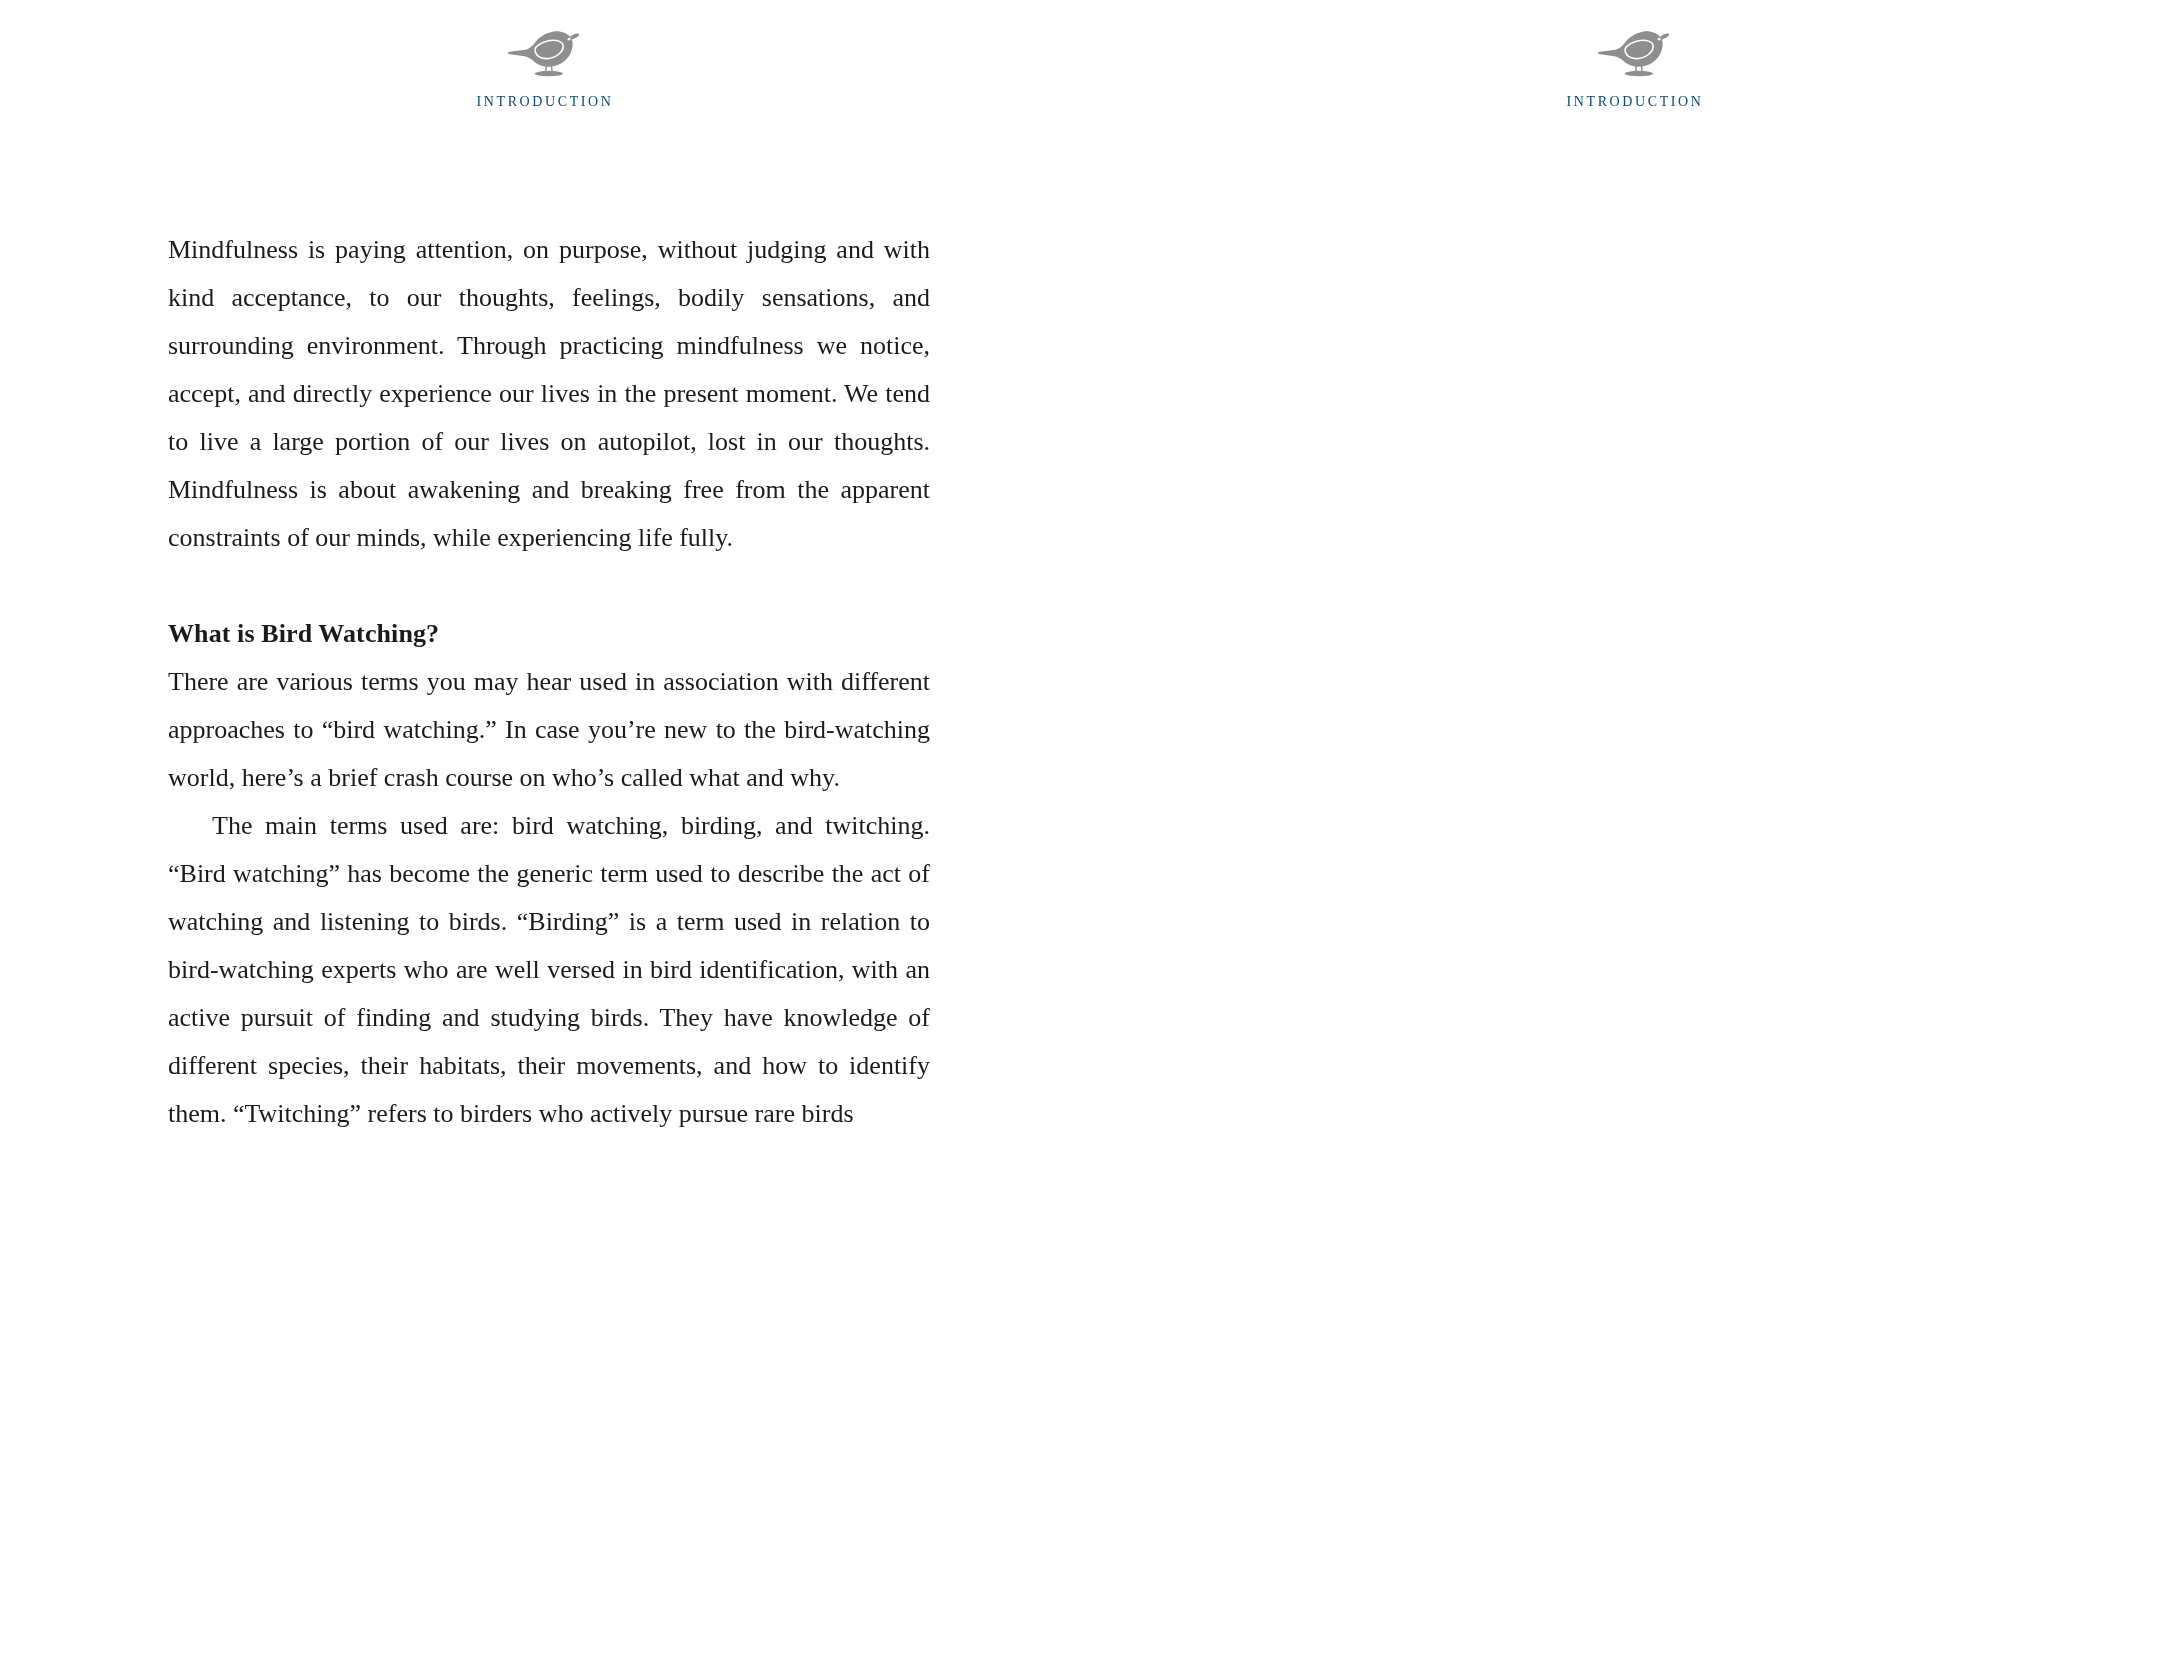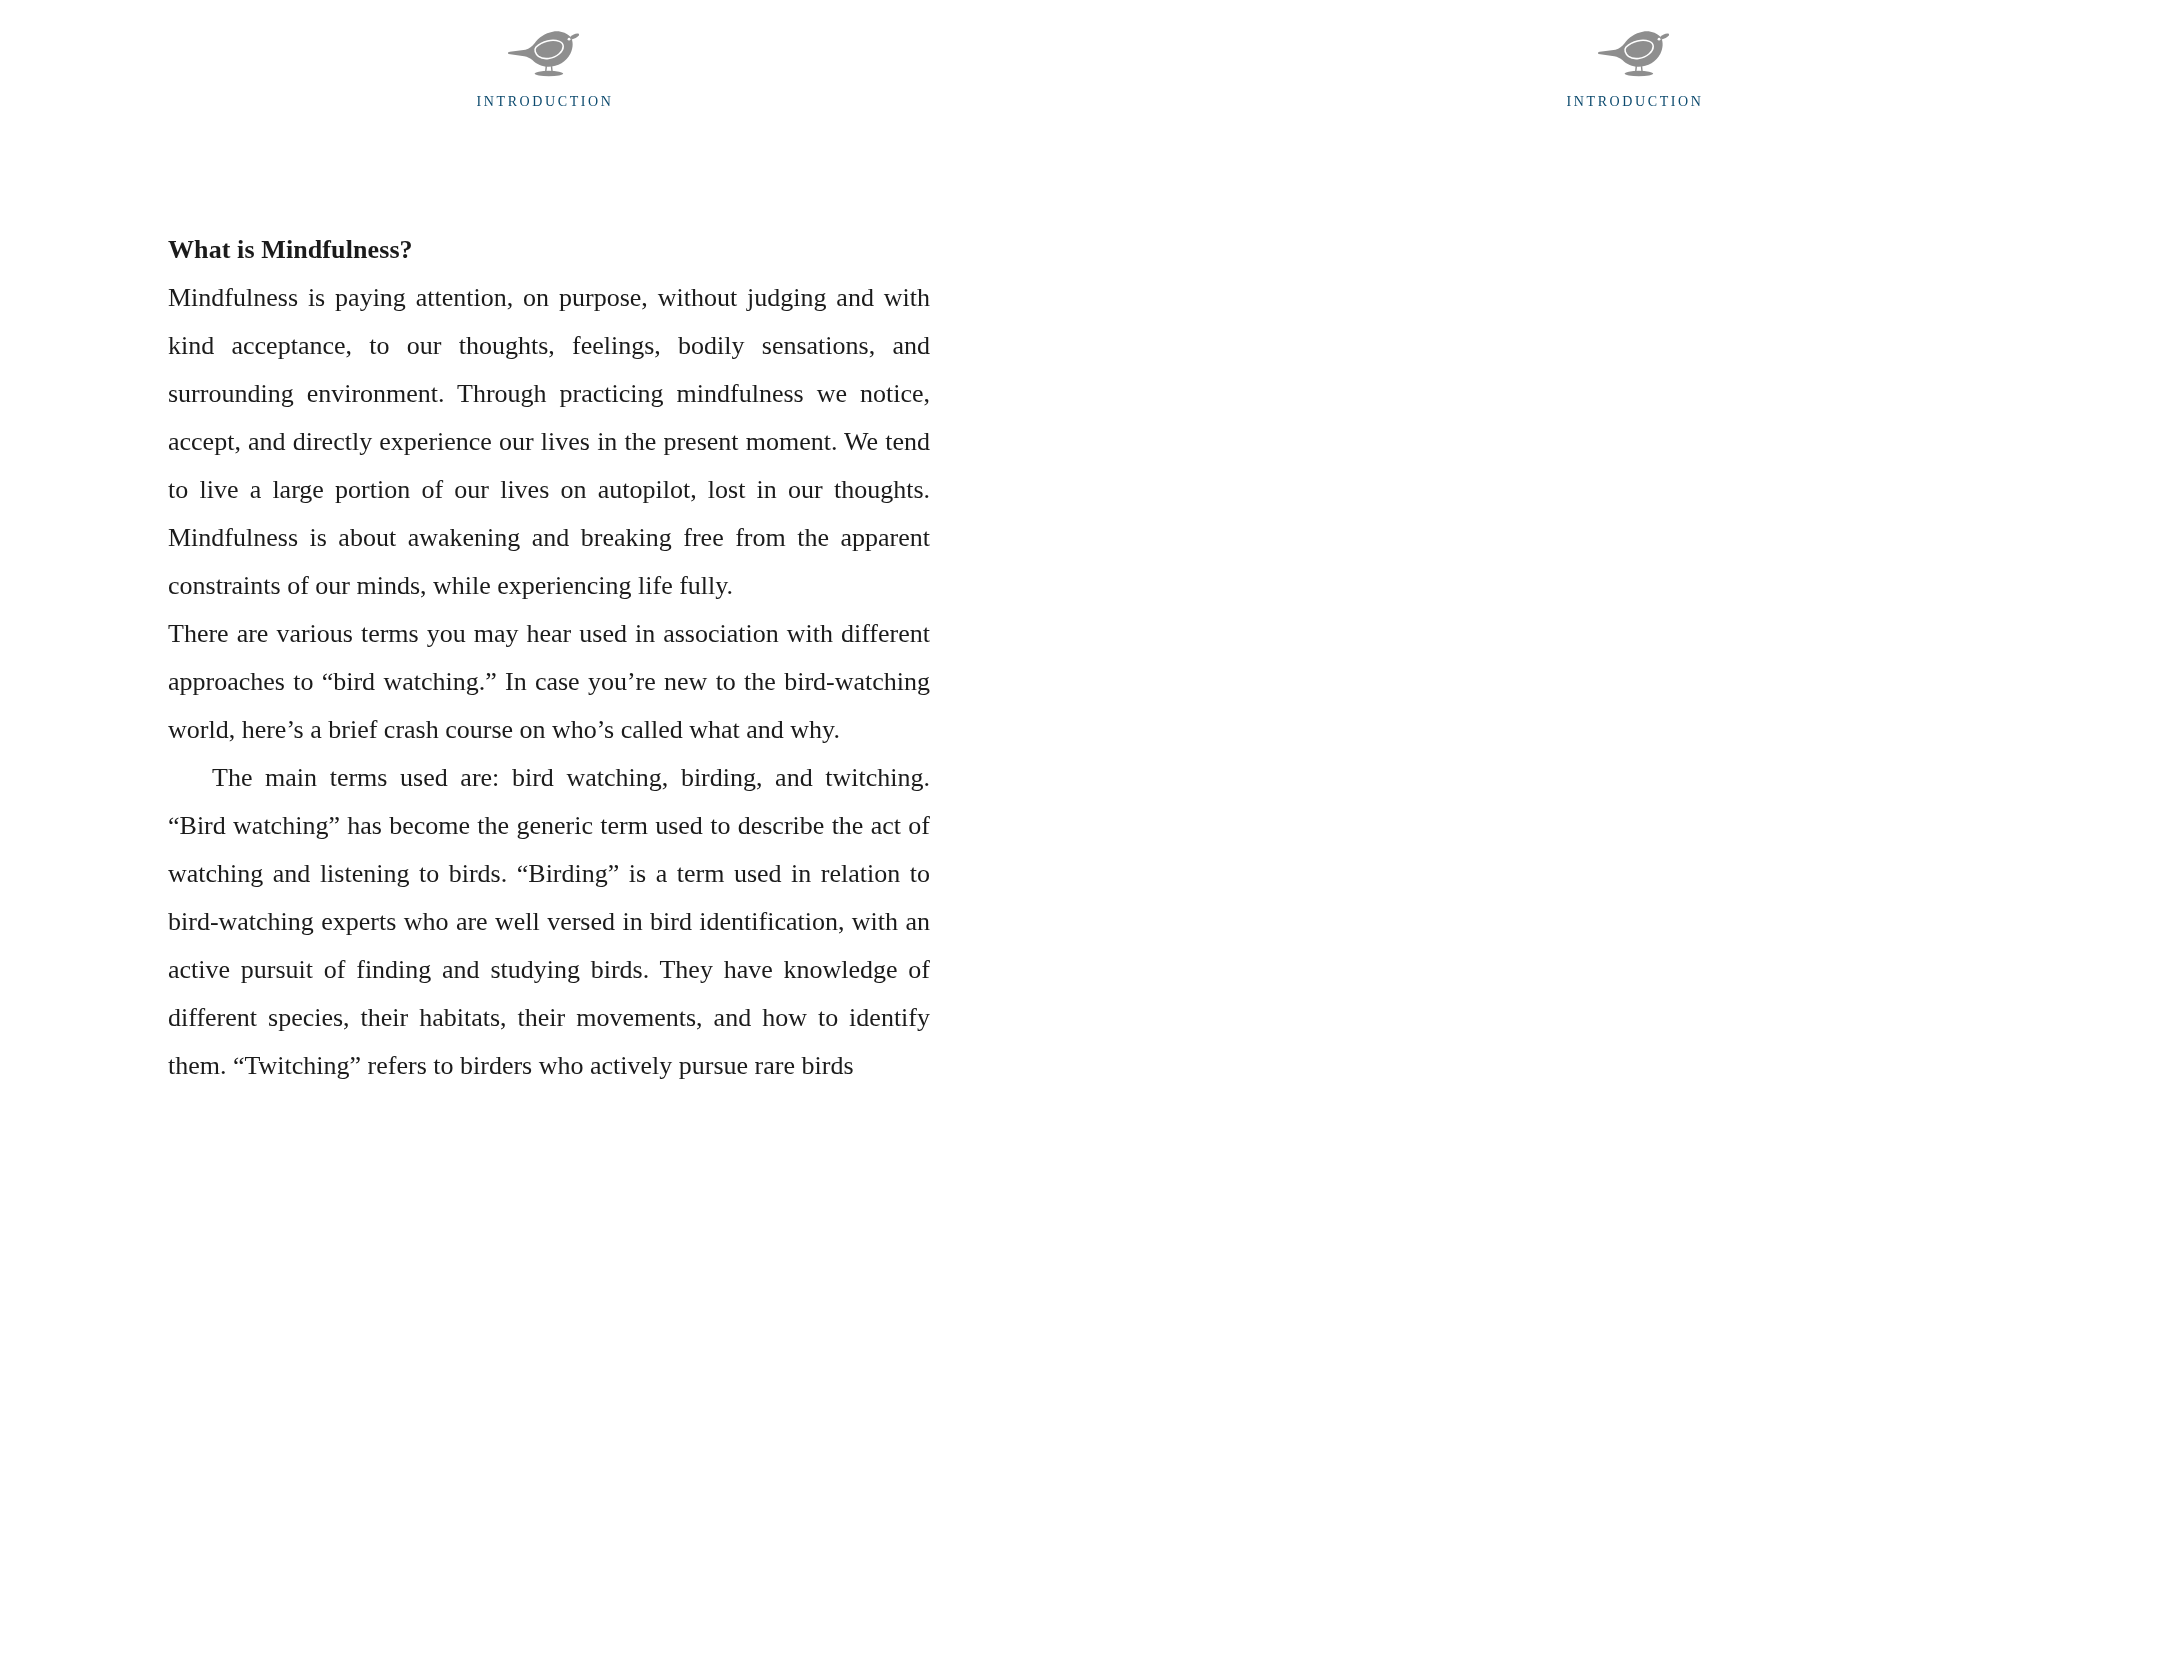--- a/index.html
+++ b/index.html
@@ -141,23 +141,23 @@
           <path d="M62 64 L61 74 M70 64 L71 74" stroke="#8e8e8e" stroke-width="2.2" fill="none"></path>
           <ellipse cx="66" cy="75.5" rx="22" ry="4.2"></ellipse>
         </g>
         <path d="M46 35 C56 25, 72 22, 82 26 C90 29, 90 38, 82 45 C73 53, 58 55, 50 49 C45 45, 43 39, 46 35 Z" fill="none" stroke="#ffffff" stroke-width="2.4"></path>
       </svg>
       <span class="running-head-label">Introduction</span>
     </div>
 
     <div class="column col-left">
 
-      <h2 class="section-heading">What is Mindfulness?</h2>
       <p class="para">Mindfulness is paying attention, on purpose, without judging and with kind acceptance, to our thoughts, feelings, bodily sensations, and surrounding environment. Through practicing mindfulness we notice, accept, and directly experience our lives in the present moment. We tend to live a large portion of our lives on autopilot, lost in our thoughts. Mindfulness is about awakening and breaking free from the apparent constraints of our minds, while experiencing life fully.</p>
 
+      <h2 class="section-heading spaced-top">What is Bird Watching?</h2>
       <p class="para">There are various terms you may hear used in association with different approaches to “bird watching.” In case you’re new to the bird-watching world, here’s a brief crash course on who’s called what and why.</p>
 
       <div class="flowwrap">
         <p class="para indent">The main terms used are: bird watching, birding, and twitching. “Bird watching” has become the generic term used to describe the act of watching and listening to birds. “Birding” is a term used in relation to bird-watching experts who are well versed in bird identification, with an active pursuit of finding and studying birds. They have knowledge of different species, their habitats, their movements, and how to identify them. “Twitching” refers to birders who actively pursue rare birds</p>
       </div>
 
     </div>
 
   </div>
 

